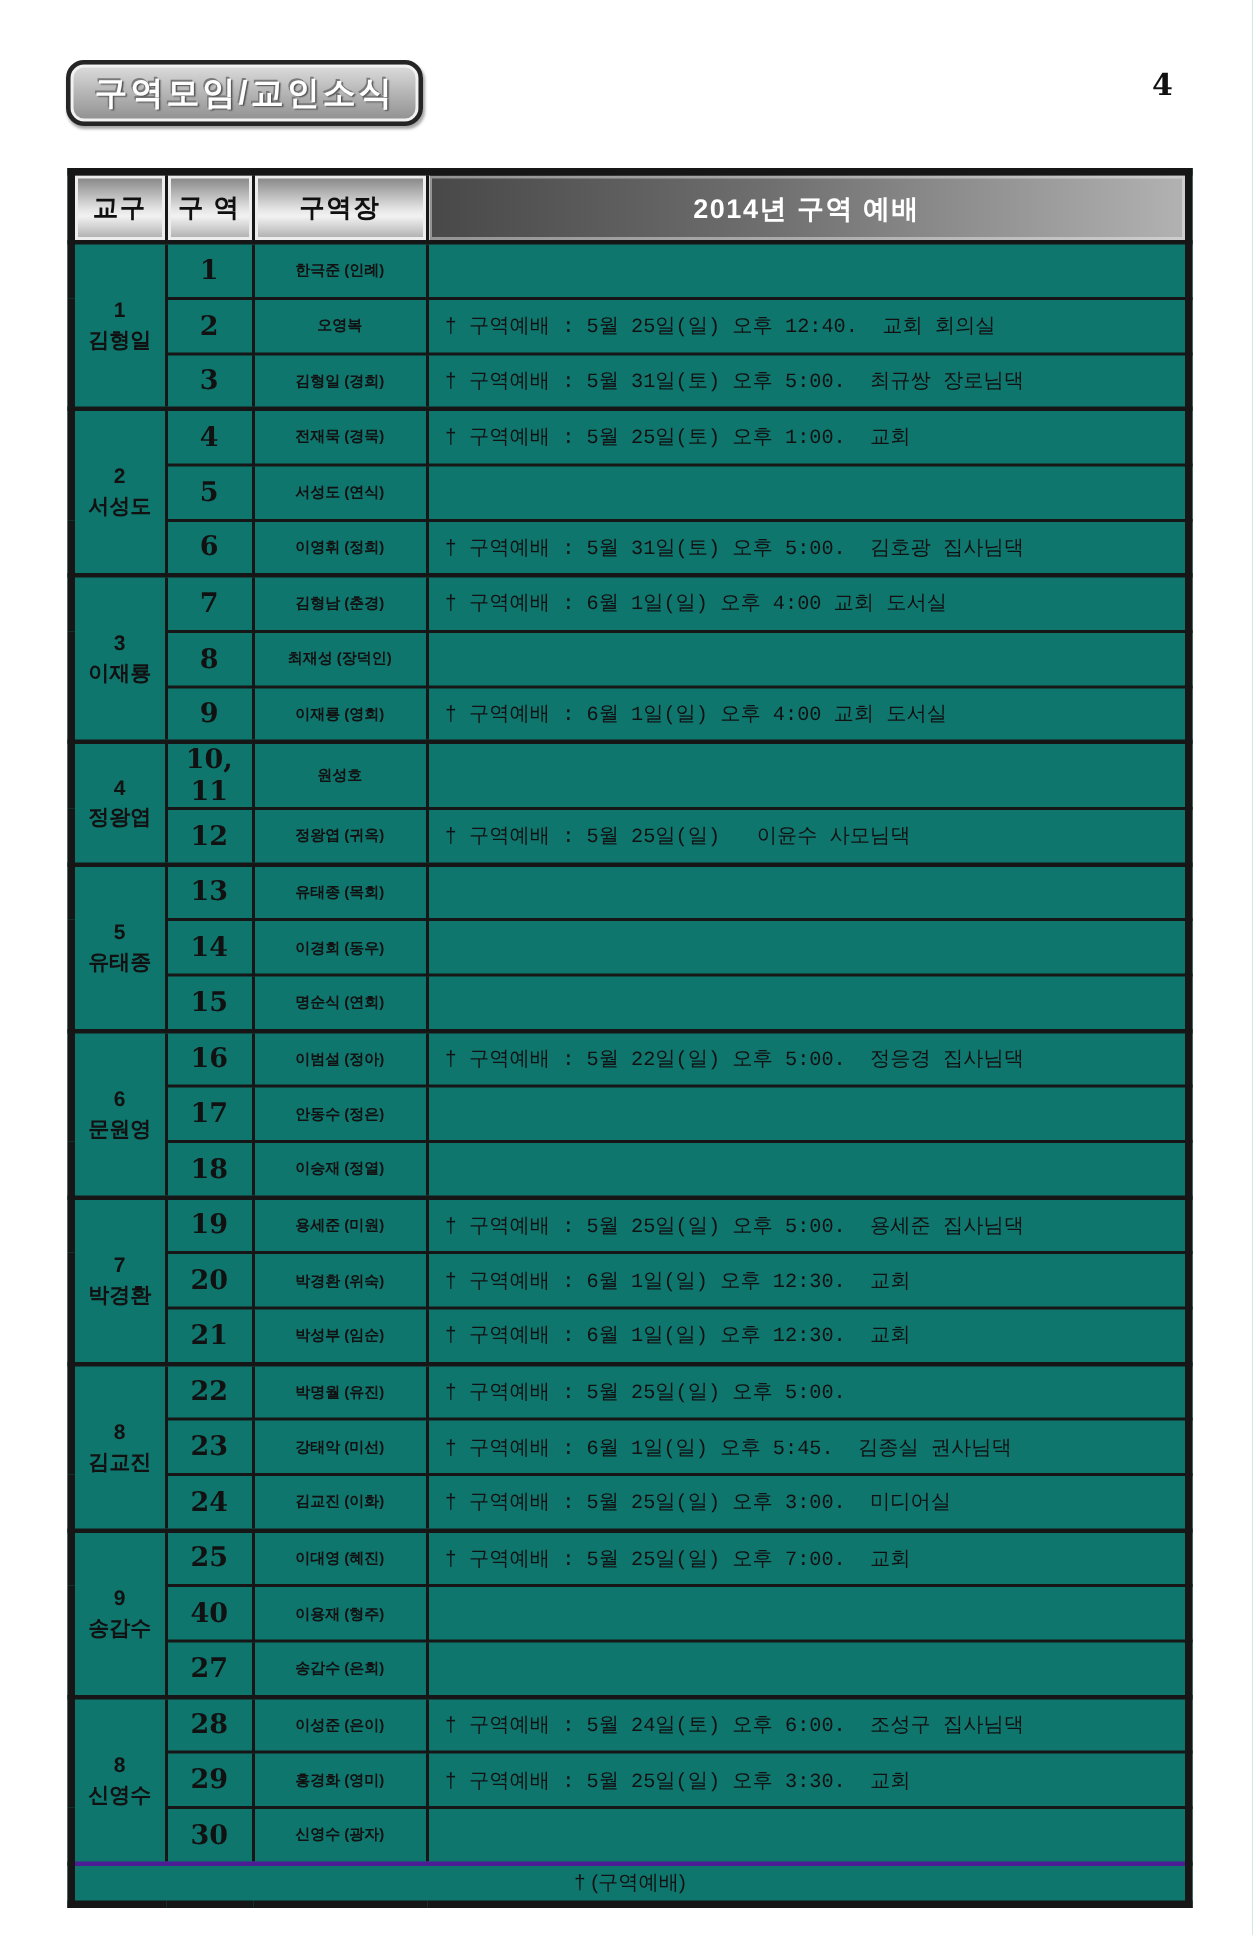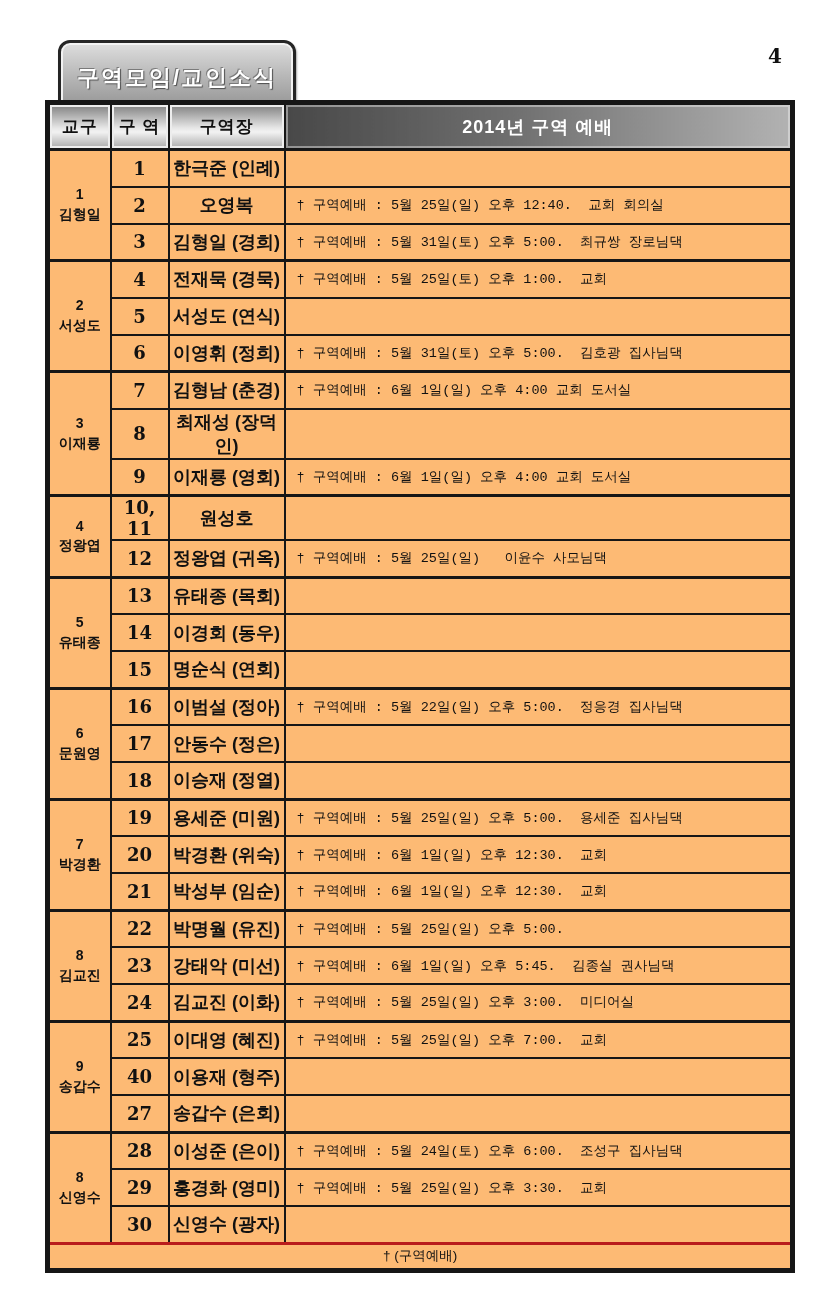--- a/index.html
+++ b/index.html
@@ -1,58 +1,58 @@
 <!DOCTYPE html>
 <html><head>
 <meta charset="utf-8">
 <style>
   html,body{margin:0;padding:0;width:835px;height:1290px;background:#ffffff;overflow:hidden;
     font-family:"Liberation Sans",sans-serif;color:#111;}
   .page{position:relative;width:835px;height:1290px;background:#fff;}
 
   
-  .badge{position:absolute;left:58px;top:40px;min-width:200px;height:38px;
+  .badge{position:absolute;left:44px;top:40px;min-width:200px;height:38px;
     border:3px solid #252525;border-radius:12px;
     background:linear-gradient(180deg,#dedede 0%,#b9b9b9 45%,#8f8f8f 100%);
     box-shadow:inset 0 0 0 2px #f2f2f2, 1px 2px 2px rgba(0,0,0,.35);
-    display:flex;align-items:center;justify-content:center;padding:16px 16px;}
+    display:flex;align-items:center;justify-content:center;padding:0 16px;}
   .badge span{font-weight:bold;font-size:22px;color:#ffffff;letter-spacing:2px;
     text-shadow:1px 1px 1px #4d4d4d, -1px -1px 0 #7a7a7a;}
 
   .pagenum{position:absolute;top:44px;left:768px;
     font-family:"DejaVu Serif",serif;font-weight:bold;font-size:20px;color:#111;}
 
   
-  table.roster{position:absolute;left:45px;top:100px;width:745px;table-layout:fixed;
-    border-collapse:collapse;border:5px solid #161616;background:#fdba74;}
+  table.roster{position:absolute;left:45px;top:112px;width:745px;table-layout:fixed;
+    border-collapse:collapse;border:5px solid #161616;background:#0f766e;}
   col.c-parish{width:63px}
   col.c-district{width:58px}
   col.c-leader{width:116px}
   col.c-worship{width:508px}
 
   th,td{border:2px solid #161616;padding:0;vertical-align:middle;}
 
   thead tr{height:47px;}
   th{font-weight:bold;}
   .th-small{background:linear-gradient(180deg,#838383 0%,#e6e6e6 52%,#f2f2f2 62%,#a8a8a8 100%);
     color:#101010;font-size:17px;letter-spacing:1px;
     box-shadow:inset 0 0 0 2px #ededed;}
   .th-main{background:linear-gradient(90deg,#484848 0%,#6f6f6f 45%,#b2b2b2 100%);
     color:#ffffff;font-size:18px;letter-spacing:1px;
     box-shadow:inset 0 0 0 2px rgba(240,240,240,.45);}
 
   tbody tr{height:37px;}
   td.parish{font-weight:bold;font-size:14px;text-align:center;line-height:1.4;}
   td.district{font-family:"DejaVu Serif",serif;font-weight:bold;font-size:18px;text-align:center;}
-  td.leader{font-weight:bold;font-size:18px;text-align:center;}
+  td.leader{font-weight:bold;font-size:10px;text-align:center;}
   td.worship{font-size:13.5px;text-align:left;padding-left:11px;white-space:pre-wrap;font-family:Liberation Mono, monospace;}
   td.group-start{border-top:3px solid #161616;}
 
   tfoot tr{height:27px;}
-  tfoot td{font-size:13.5px;text-align:center;border-top:3px solid #b91c1c;}
+  tfoot td{font-size:13.5px;text-align:center;border-top:3px solid #4c1d95;}
 </style>
 </head>
 <body>
 
 <div class="page">
 
   <div class="badge">
     <span>구역모임/교인소식</span>
   </div>
 

